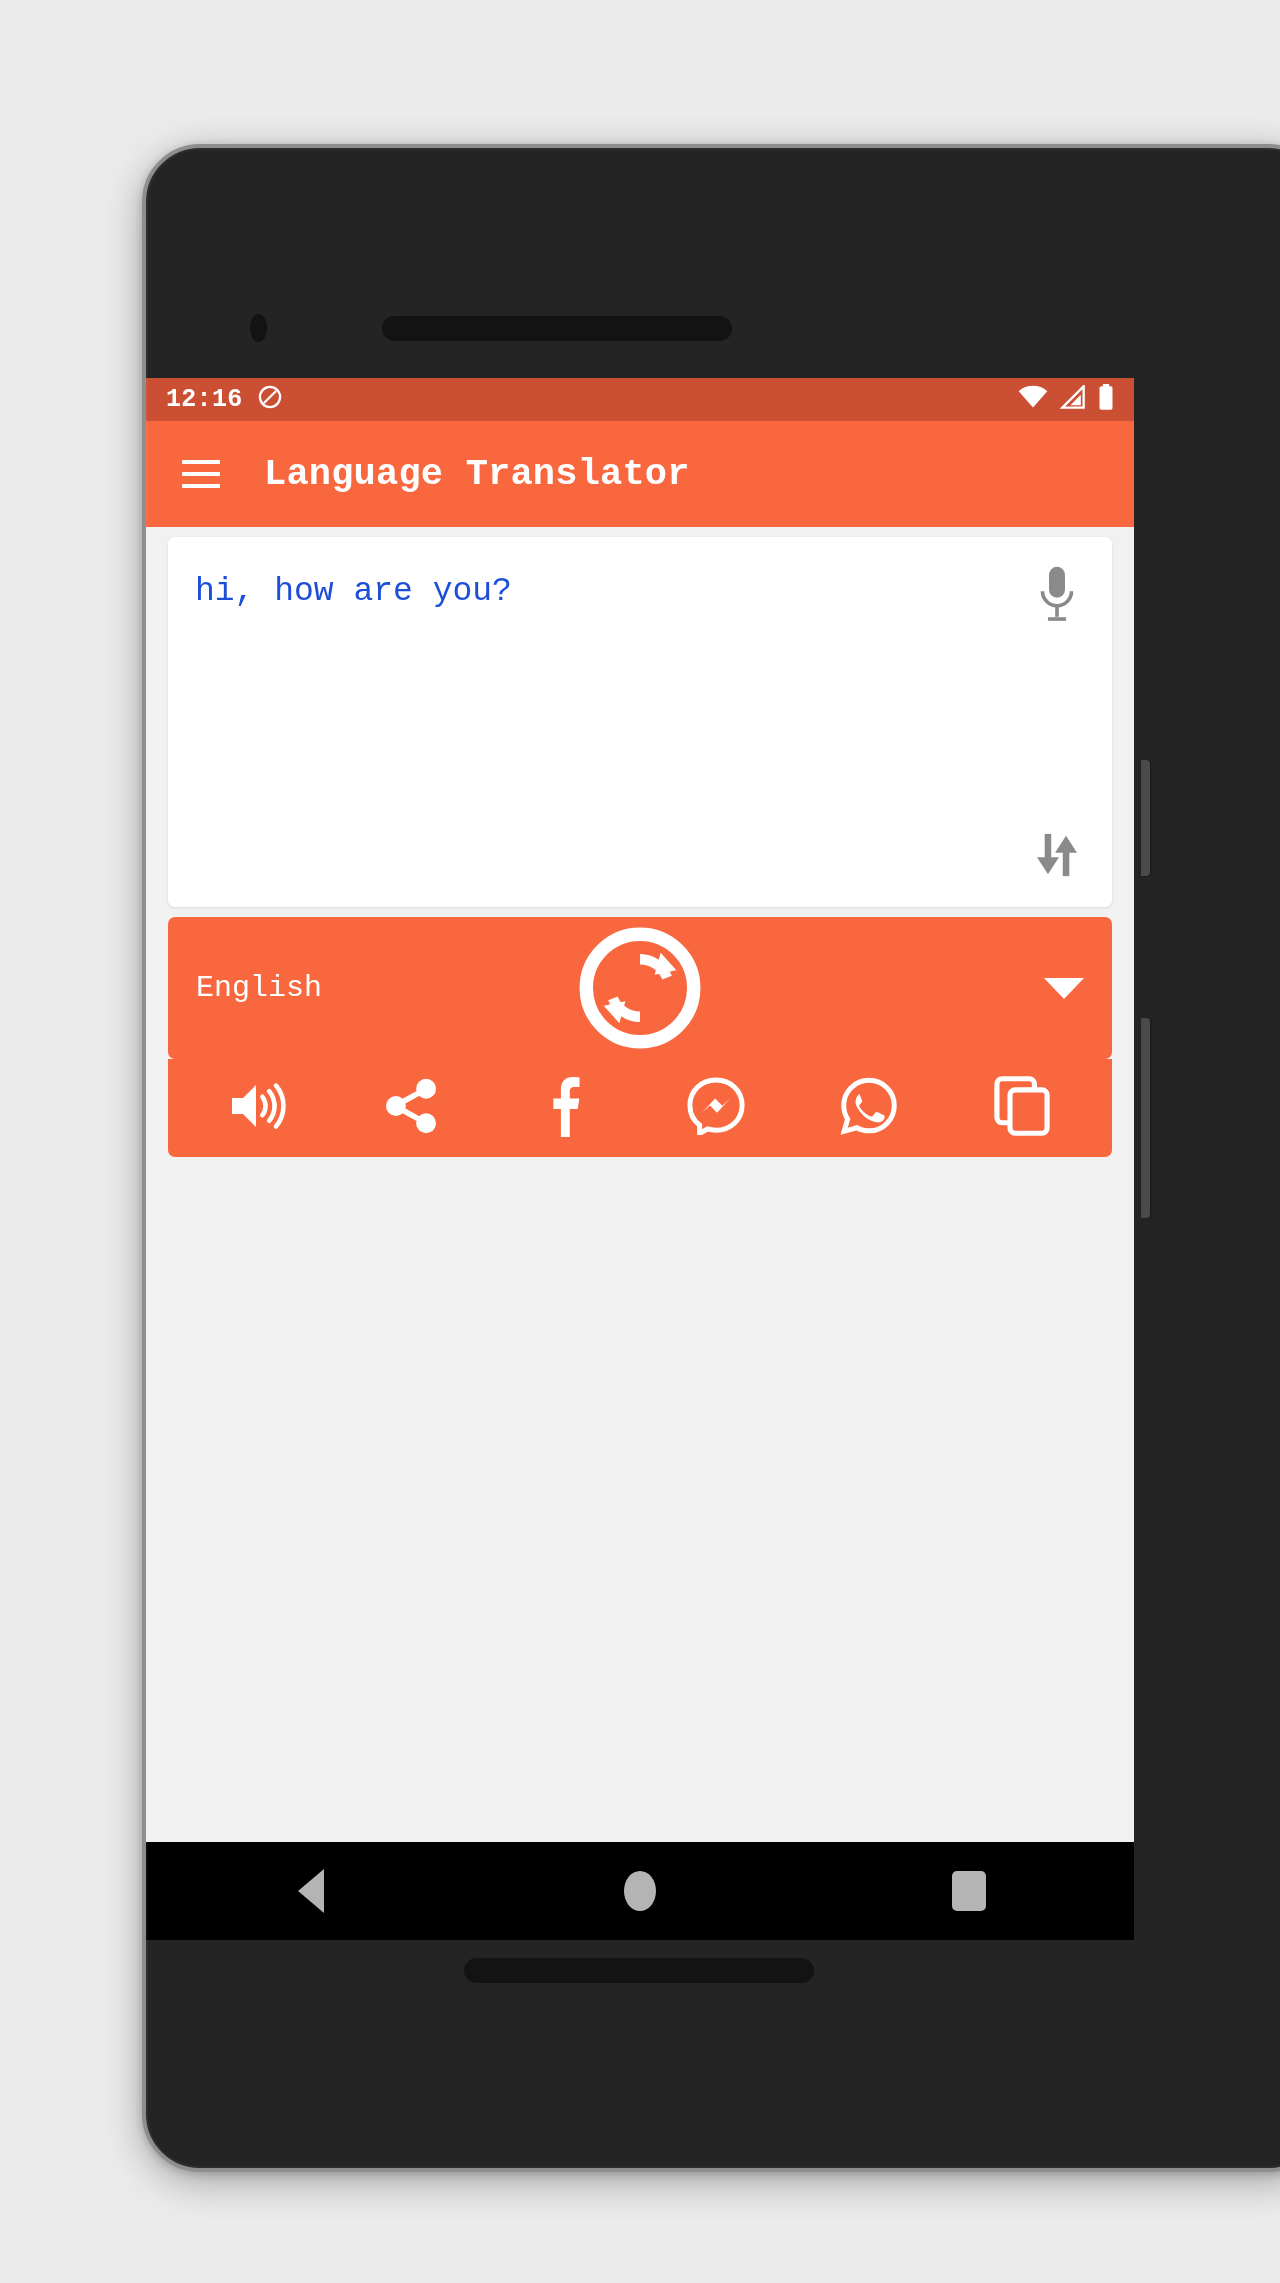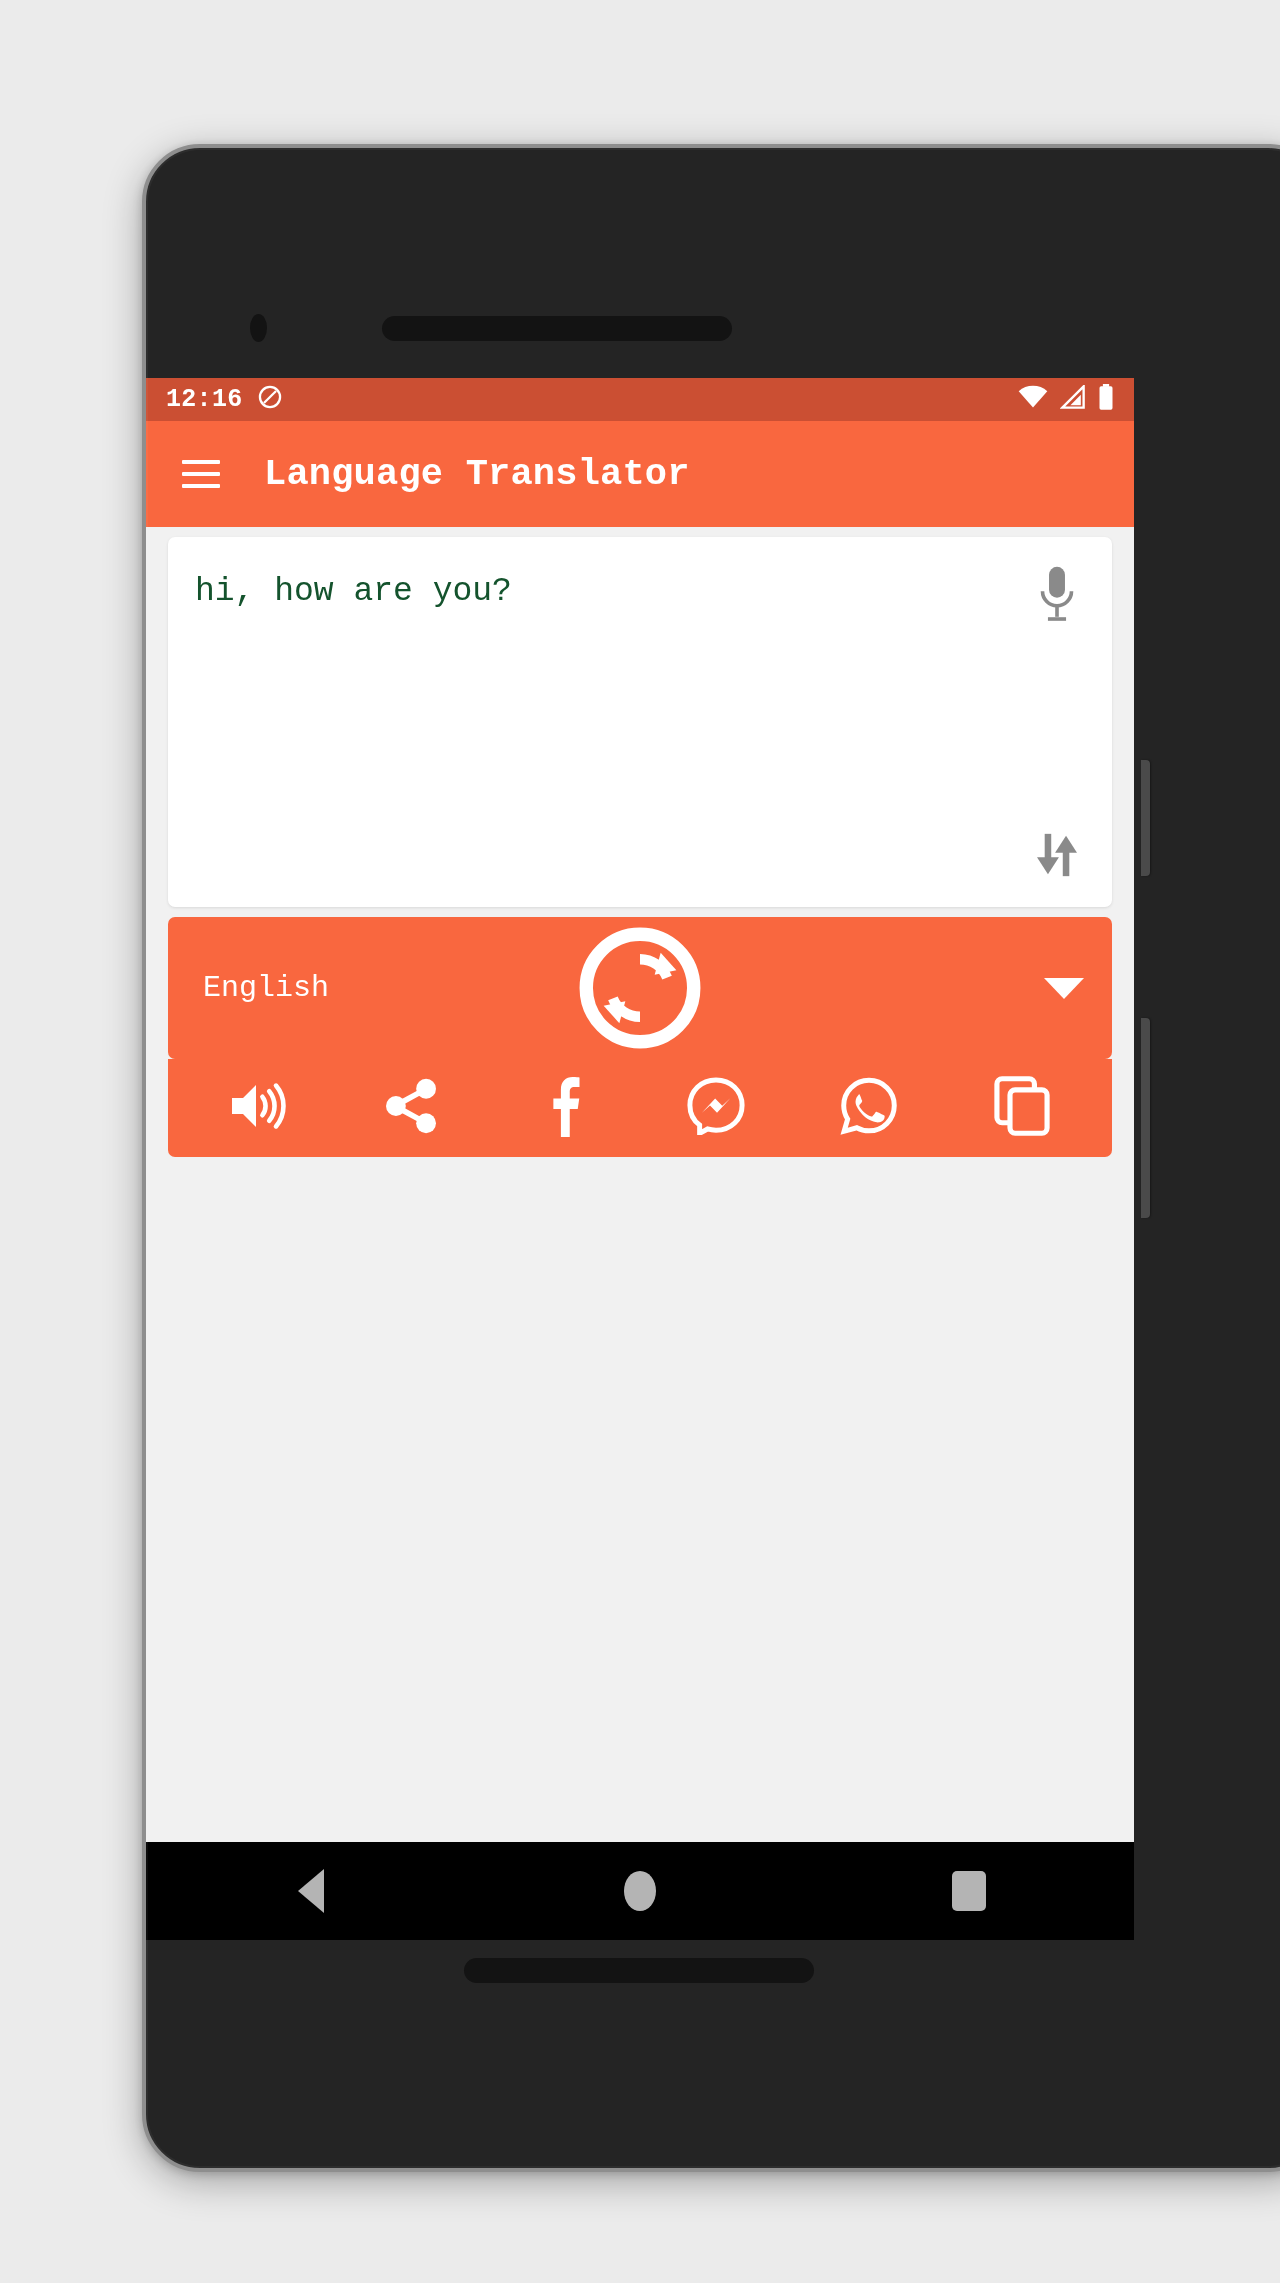--- a/index.html
+++ b/index.html
@@ -123,21 +123,21 @@
     box-shadow: 0 1px 3px rgba(0,0,0,.10);
   }
   #source-card { height: 370px; margin-bottom: 10px; }
   #target-card { height: 400px; margin-top: 10px; border-radius: 7px 7px 0 0; }
 
   .card-text {
     position: absolute;
     left: 27px; top: 34px;
     right: 90px;
     font-size: 33px;
-    color: #14532d;
+    color: #1d4ed8;
     line-height: 1.25;
   }
 
   .card-icon-btn {
     position: absolute;
     display: flex; align-items: center; justify-content: center;
   }
   #mic-icon-btn   { right: 28px; top: 26px;   width: 54px; height: 62px; }
   #swap-icon-btn  { right: 26px; bottom: 24px; width: 58px; height: 56px; }
   #clear-icon-btn { right: 26px; bottom: 34px; width: 58px; height: 58px; }
@@ -151,21 +151,21 @@
     align-items: center;
     position: relative;
   }
   .lang-select {
     flex: 1 1 0;
     display: flex;
     align-items: center;
     height: 100%;
     cursor: pointer;
   }
-  #source-lang-select { padding-left: 35px; }
+  #source-lang-select { padding-left: 28px; }
   #target-lang-select { padding-left: 76px; }
   .lang-name {
     color: #ffffff;
     font-size: 30px;
     white-space: nowrap;
   }
   .caret {
     width: 0; height: 0;
     border-left: 20px solid transparent;
     border-right: 20px solid transparent;

